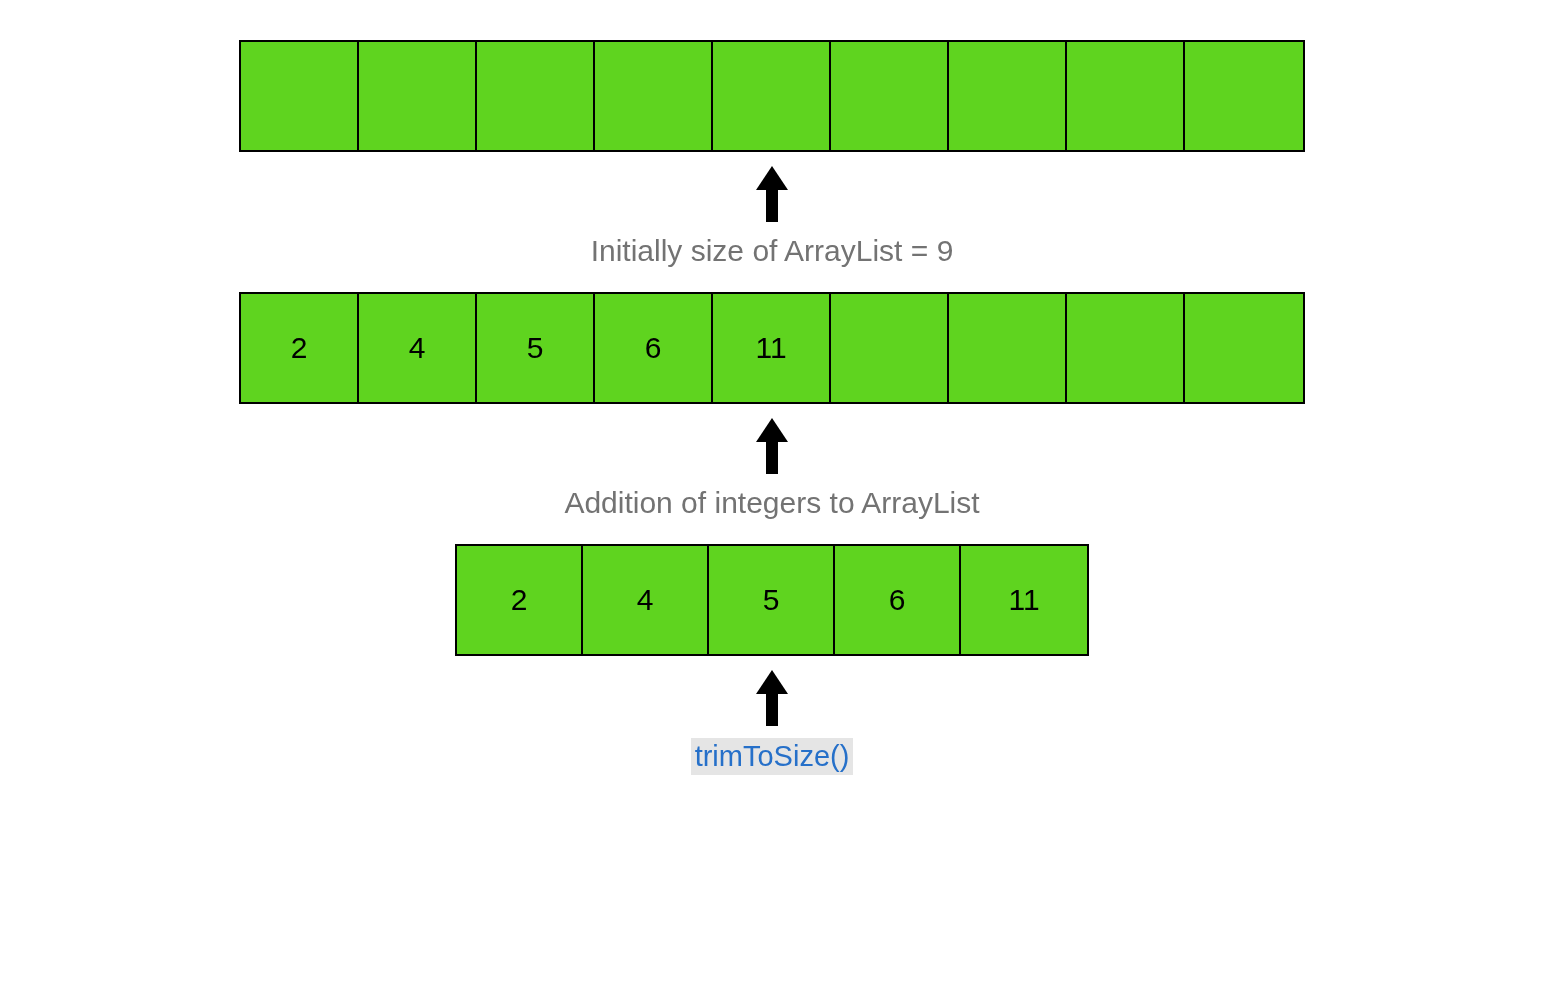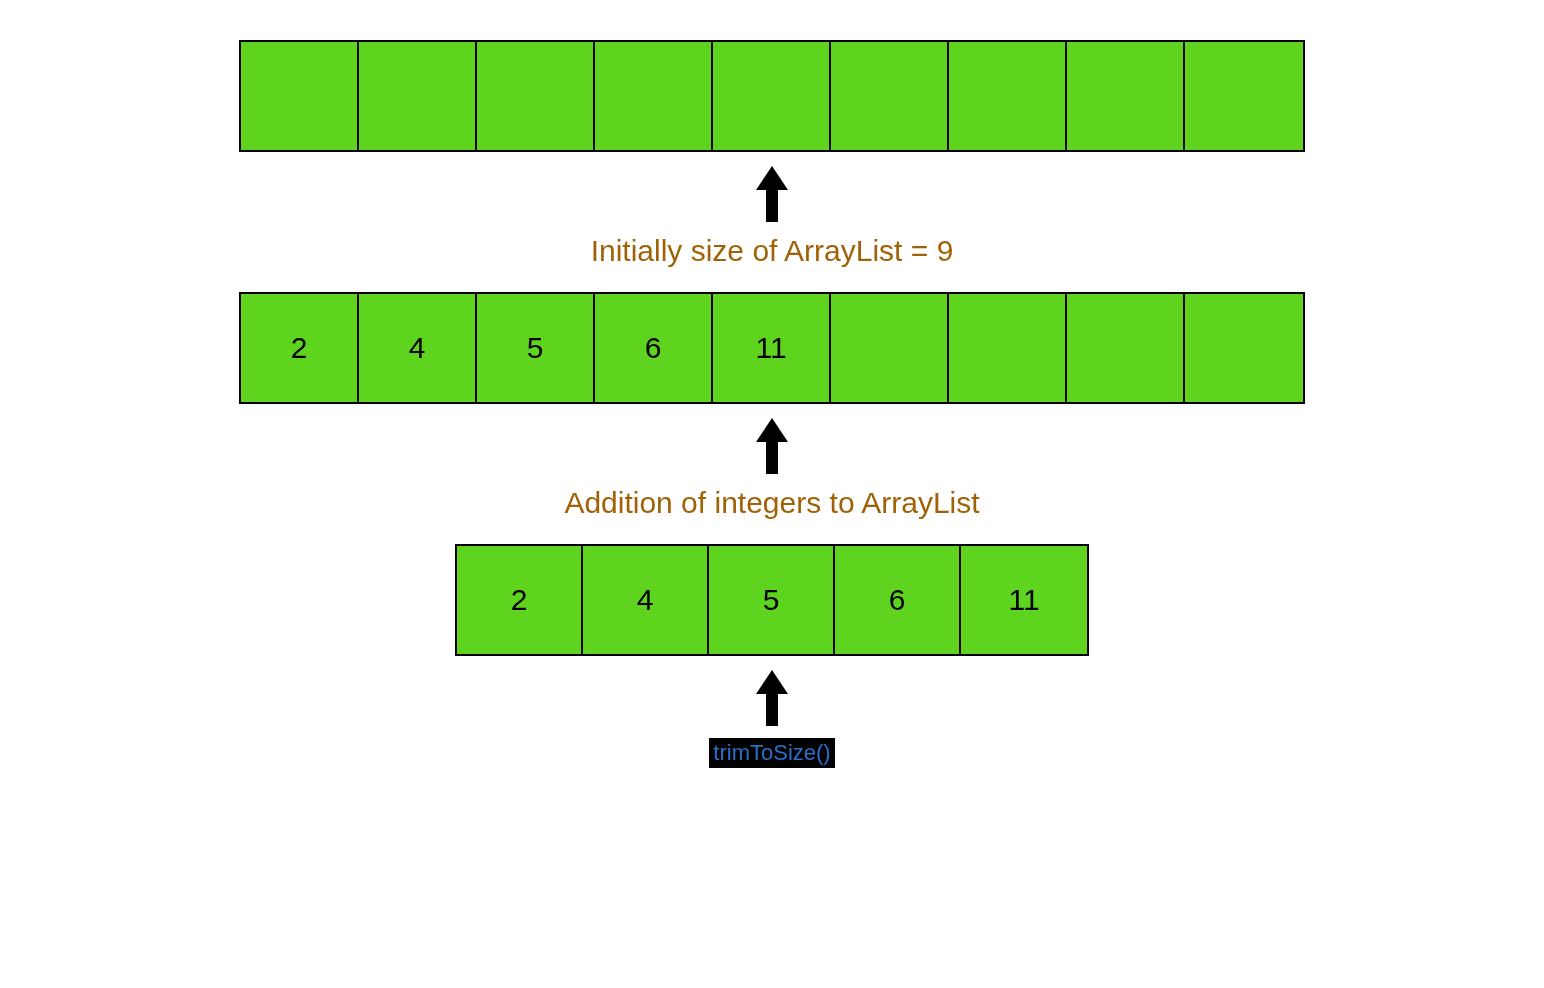--- a/index.html
+++ b/index.html
@@ -56,37 +56,37 @@
       content: "";
       position: absolute;
       top: 22px;
       left: 10px;
       width: 12px;
       height: 34px;
       background: #000;
     }
     .caption {
       font-size: 30px;
-      color: #a16207;
+      color: #737373;
       text-align: center;
       padding: 4px 0 16px 0;
     }
     .caption-last {
       display: flex;
       align-items: baseline;
       gap: 8px;
       font-size: 30px;
       color: #000;
       text-align: center;
       padding-top: 4px;
     }
     .method-link {
       color: #2670c9;
-      font-size: 22px;
-      background: #000000;
+      font-size: 29px;
+      background: #e5e5e5;
       padding: 2px 4px;
       text-align: center;
     }
   </style>
 </head>
 <body>
 
 <div class="array-row row1">
   <div class="cell"></div>
   <div class="cell"></div>

